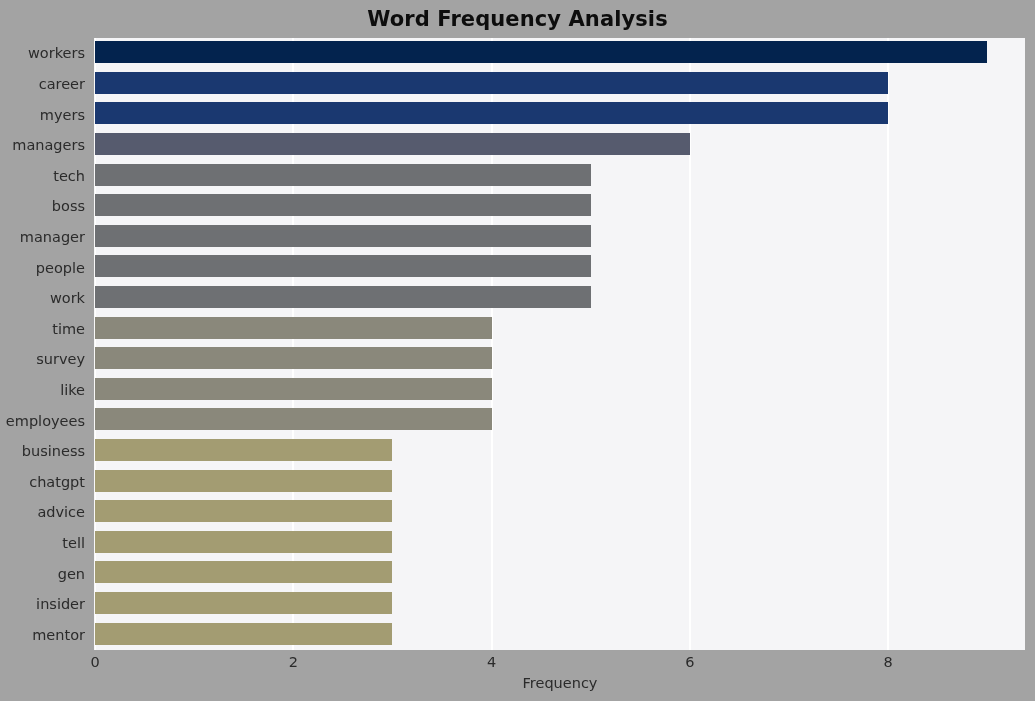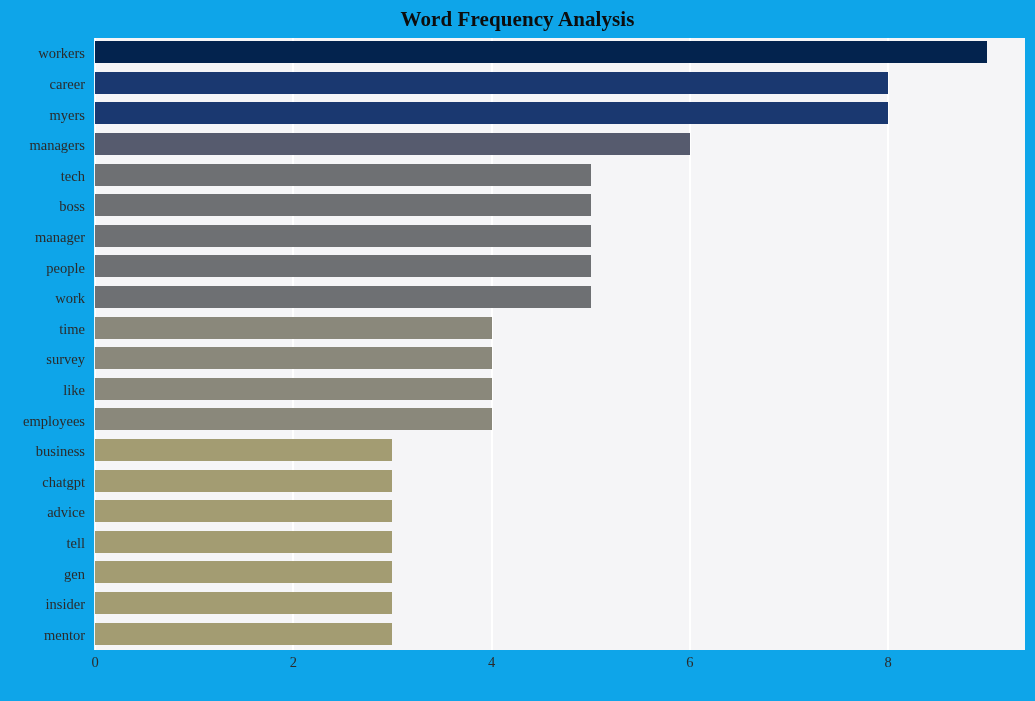--- a/index.html
+++ b/index.html
@@ -12,22 +12,21 @@
     height: 701px;
     font-family: "DejaVu Sans", "Liberation Sans", sans-serif;
     overflow: hidden;
     position: relative;
   }
 
   #figure {
     position: relative;
     width: 1035px;
     height: 701px;
-    background: #0ea5e9;
-    font-family: Liberation Serif, serif;
+    background: #a3a3a3;
   }
 
   
   #chart-title {
     position: absolute;
     left: 0;
     top: 5px;
     width: 1035px;
     text-align: center;
     font-size: 21px;
@@ -210,14 +209,15 @@
       <div class="ytick-inner" style="top: 596.7px;">mentor</div>
     </div>
   <div id="xticks">
       <div class="xtick" style="left: 95px;">0</div>
       <div class="xtick" style="left: 293.294px;">2</div>
       <div class="xtick" style="left: 491.588px;">4</div>
       <div class="xtick" style="left: 689.883px;">6</div>
       <div class="xtick" style="left: 888.177px;">8</div>
     </div>
 
+  <div id="xlabel">Frequency</div>
 
 </div>
 
 </body></html>

